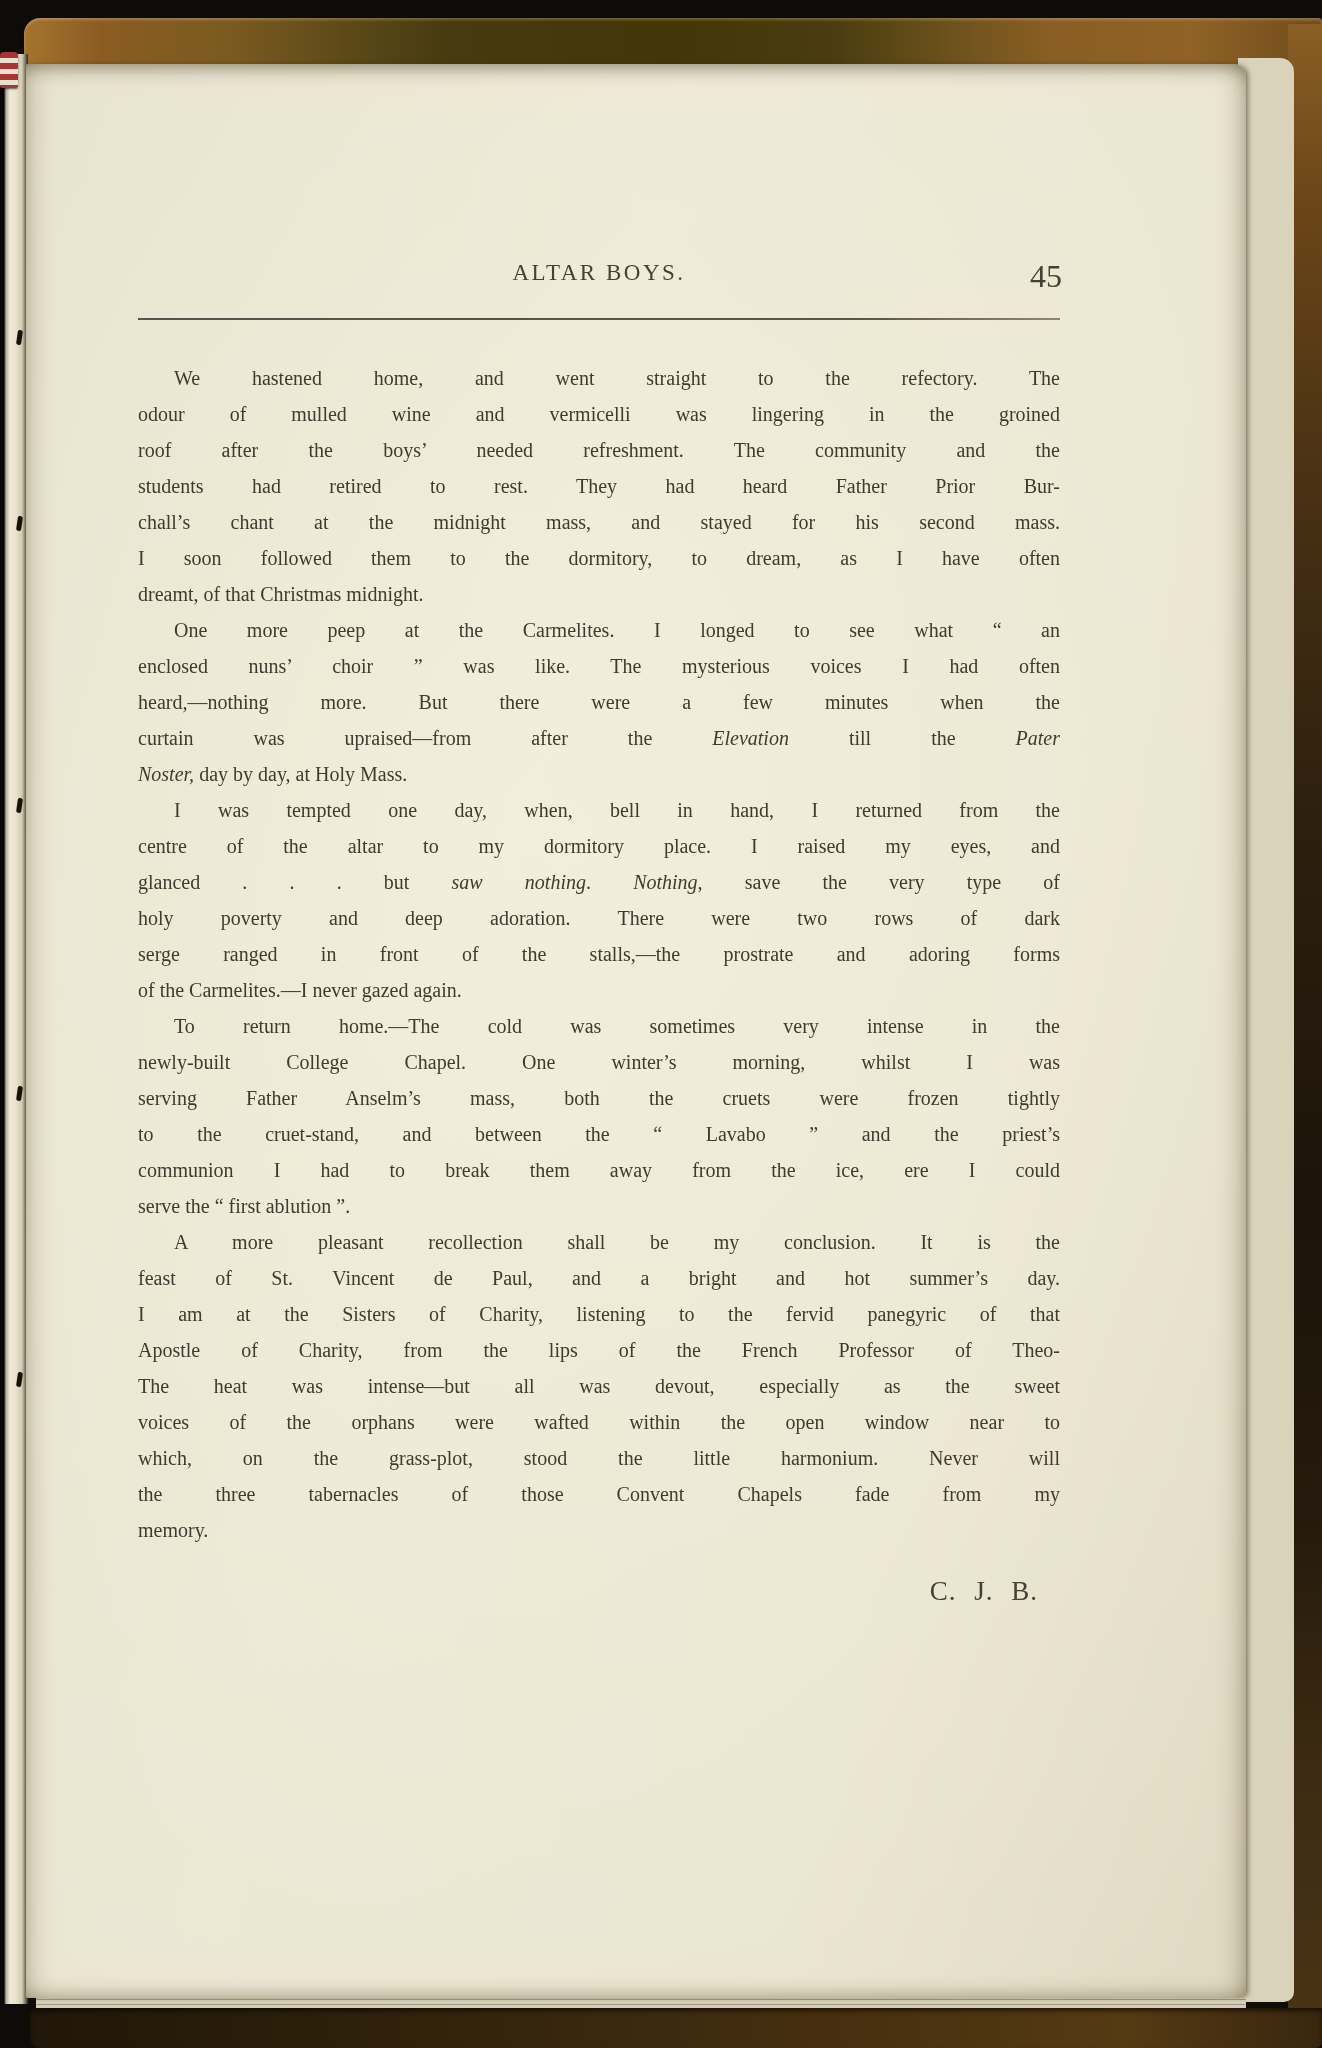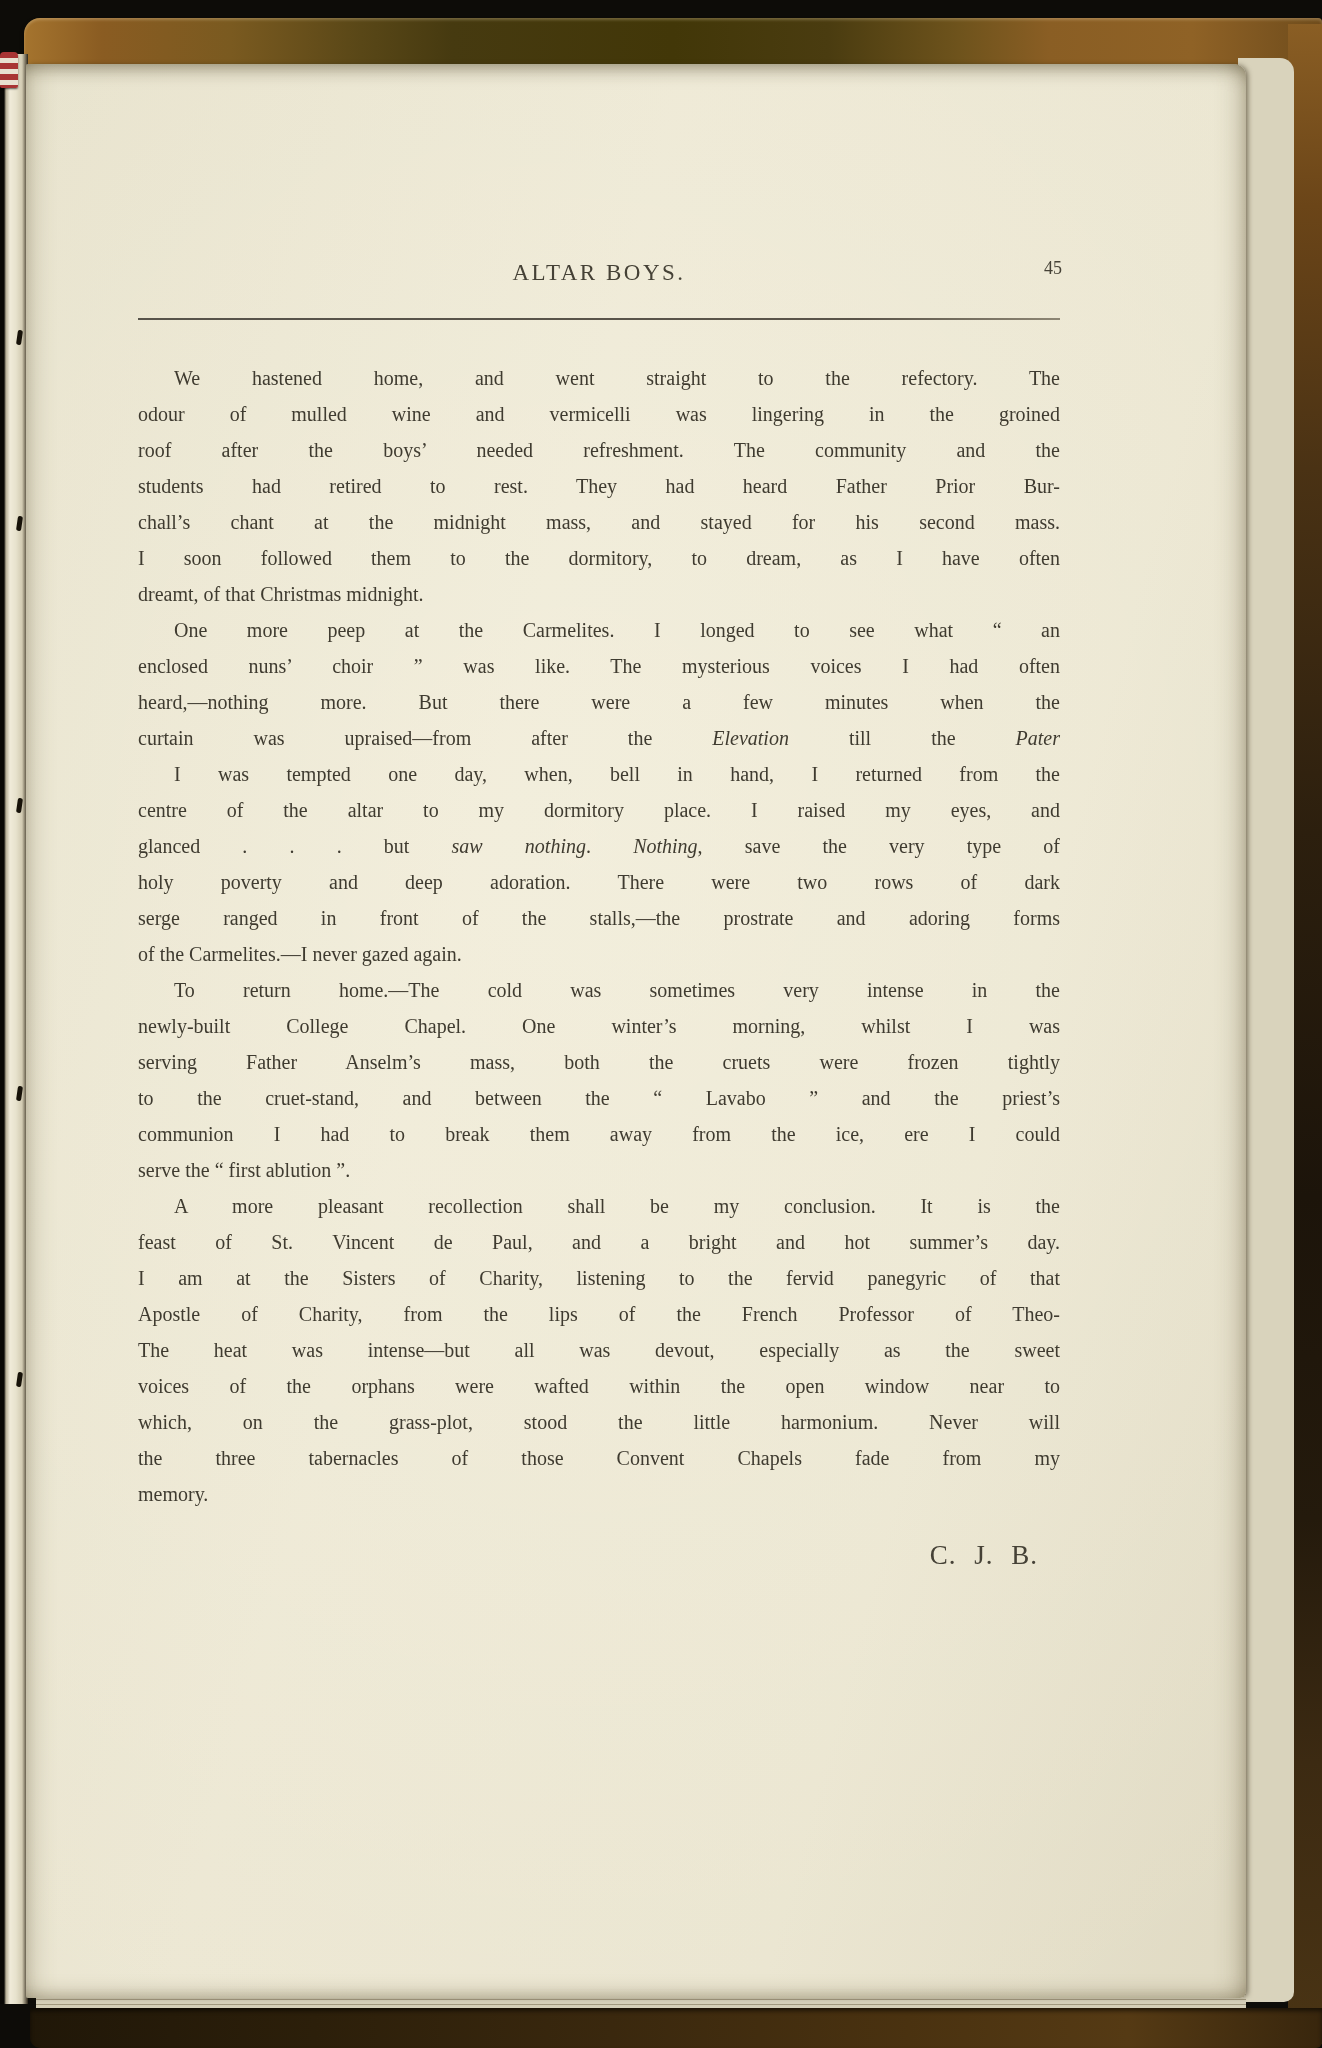--- a/index.html
+++ b/index.html
@@ -95,21 +95,21 @@
 
   
   .running-head { position: relative; height: 30px; }
   .head-title {
     position: absolute; left: 50%; transform: translateX(-50%);
     font-size: 23px; letter-spacing: 2.5px; color: #454136;
     white-space: nowrap;
   }
   .page-num {
     position: absolute; right: -2px; top: -2px;
-    font-size: 18px; color: #454136;
+    font-size: 32px; color: #454136;
   }
   .head-rule {
     height: 2px; margin-top: 28px;
     background: linear-gradient(90deg, #57534a 0%, #5a5449 78%, #8d8674 100%);
   }
 
   
   .text-block { margin-top: 40px; font-size: 20px; line-height: 36px; }
   .line { text-align: justify; text-align-last: justify; }
   .line.last { text-align-last: left; }
@@ -159,20 +159,21 @@
             <div class="line"><span>students had retired to rest.  They had heard Father Prior Bur-</span></div>
             <div class="line"><span>chall’s chant at the midnight mass, and stayed for his second mass.</span></div>
             <div class="line"><span>I soon followed them to the dormitory, to dream, as I have often</span></div>
             <div class="line last"><span>dreamt, of that Christmas midnight.</span></div>
           </div>
           <div class="para">
             <div class="line first"><span>One more peep at the Carmelites.  I longed to see what “ an</span></div>
             <div class="line"><span>enclosed nuns’ choir ” was like.  The mysterious voices I had often</span></div>
             <div class="line"><span>heard,—nothing more.  But there were a few minutes when the</span></div>
             <div class="line"><span>curtain was upraised—from after the </span><span class="it">Elevation</span><span> till the </span><span class="it">Pater</span></div>
+            <div class="line last"><span class="it">Noster,</span><span> day by day, at Holy Mass.</span></div>
           </div>
           <div class="para">
             <div class="line first"><span>I was tempted one day, when, bell in hand, I returned from the</span></div>
             <div class="line"><span>centre of the altar to my dormitory place.  I raised my eyes, and</span></div>
             <div class="line"><span>glanced . . . but </span><span class="it">saw nothing</span><span>.  </span><span class="it">Nothing</span><span>, save the very type of</span></div>
             <div class="line"><span>holy poverty and deep adoration.  There were two rows of dark</span></div>
             <div class="line"><span>serge ranged in front of the stalls,—the prostrate and adoring forms</span></div>
             <div class="line last"><span>of the Carmelites.—I never gazed again.</span></div>
           </div>
           <div class="para">

